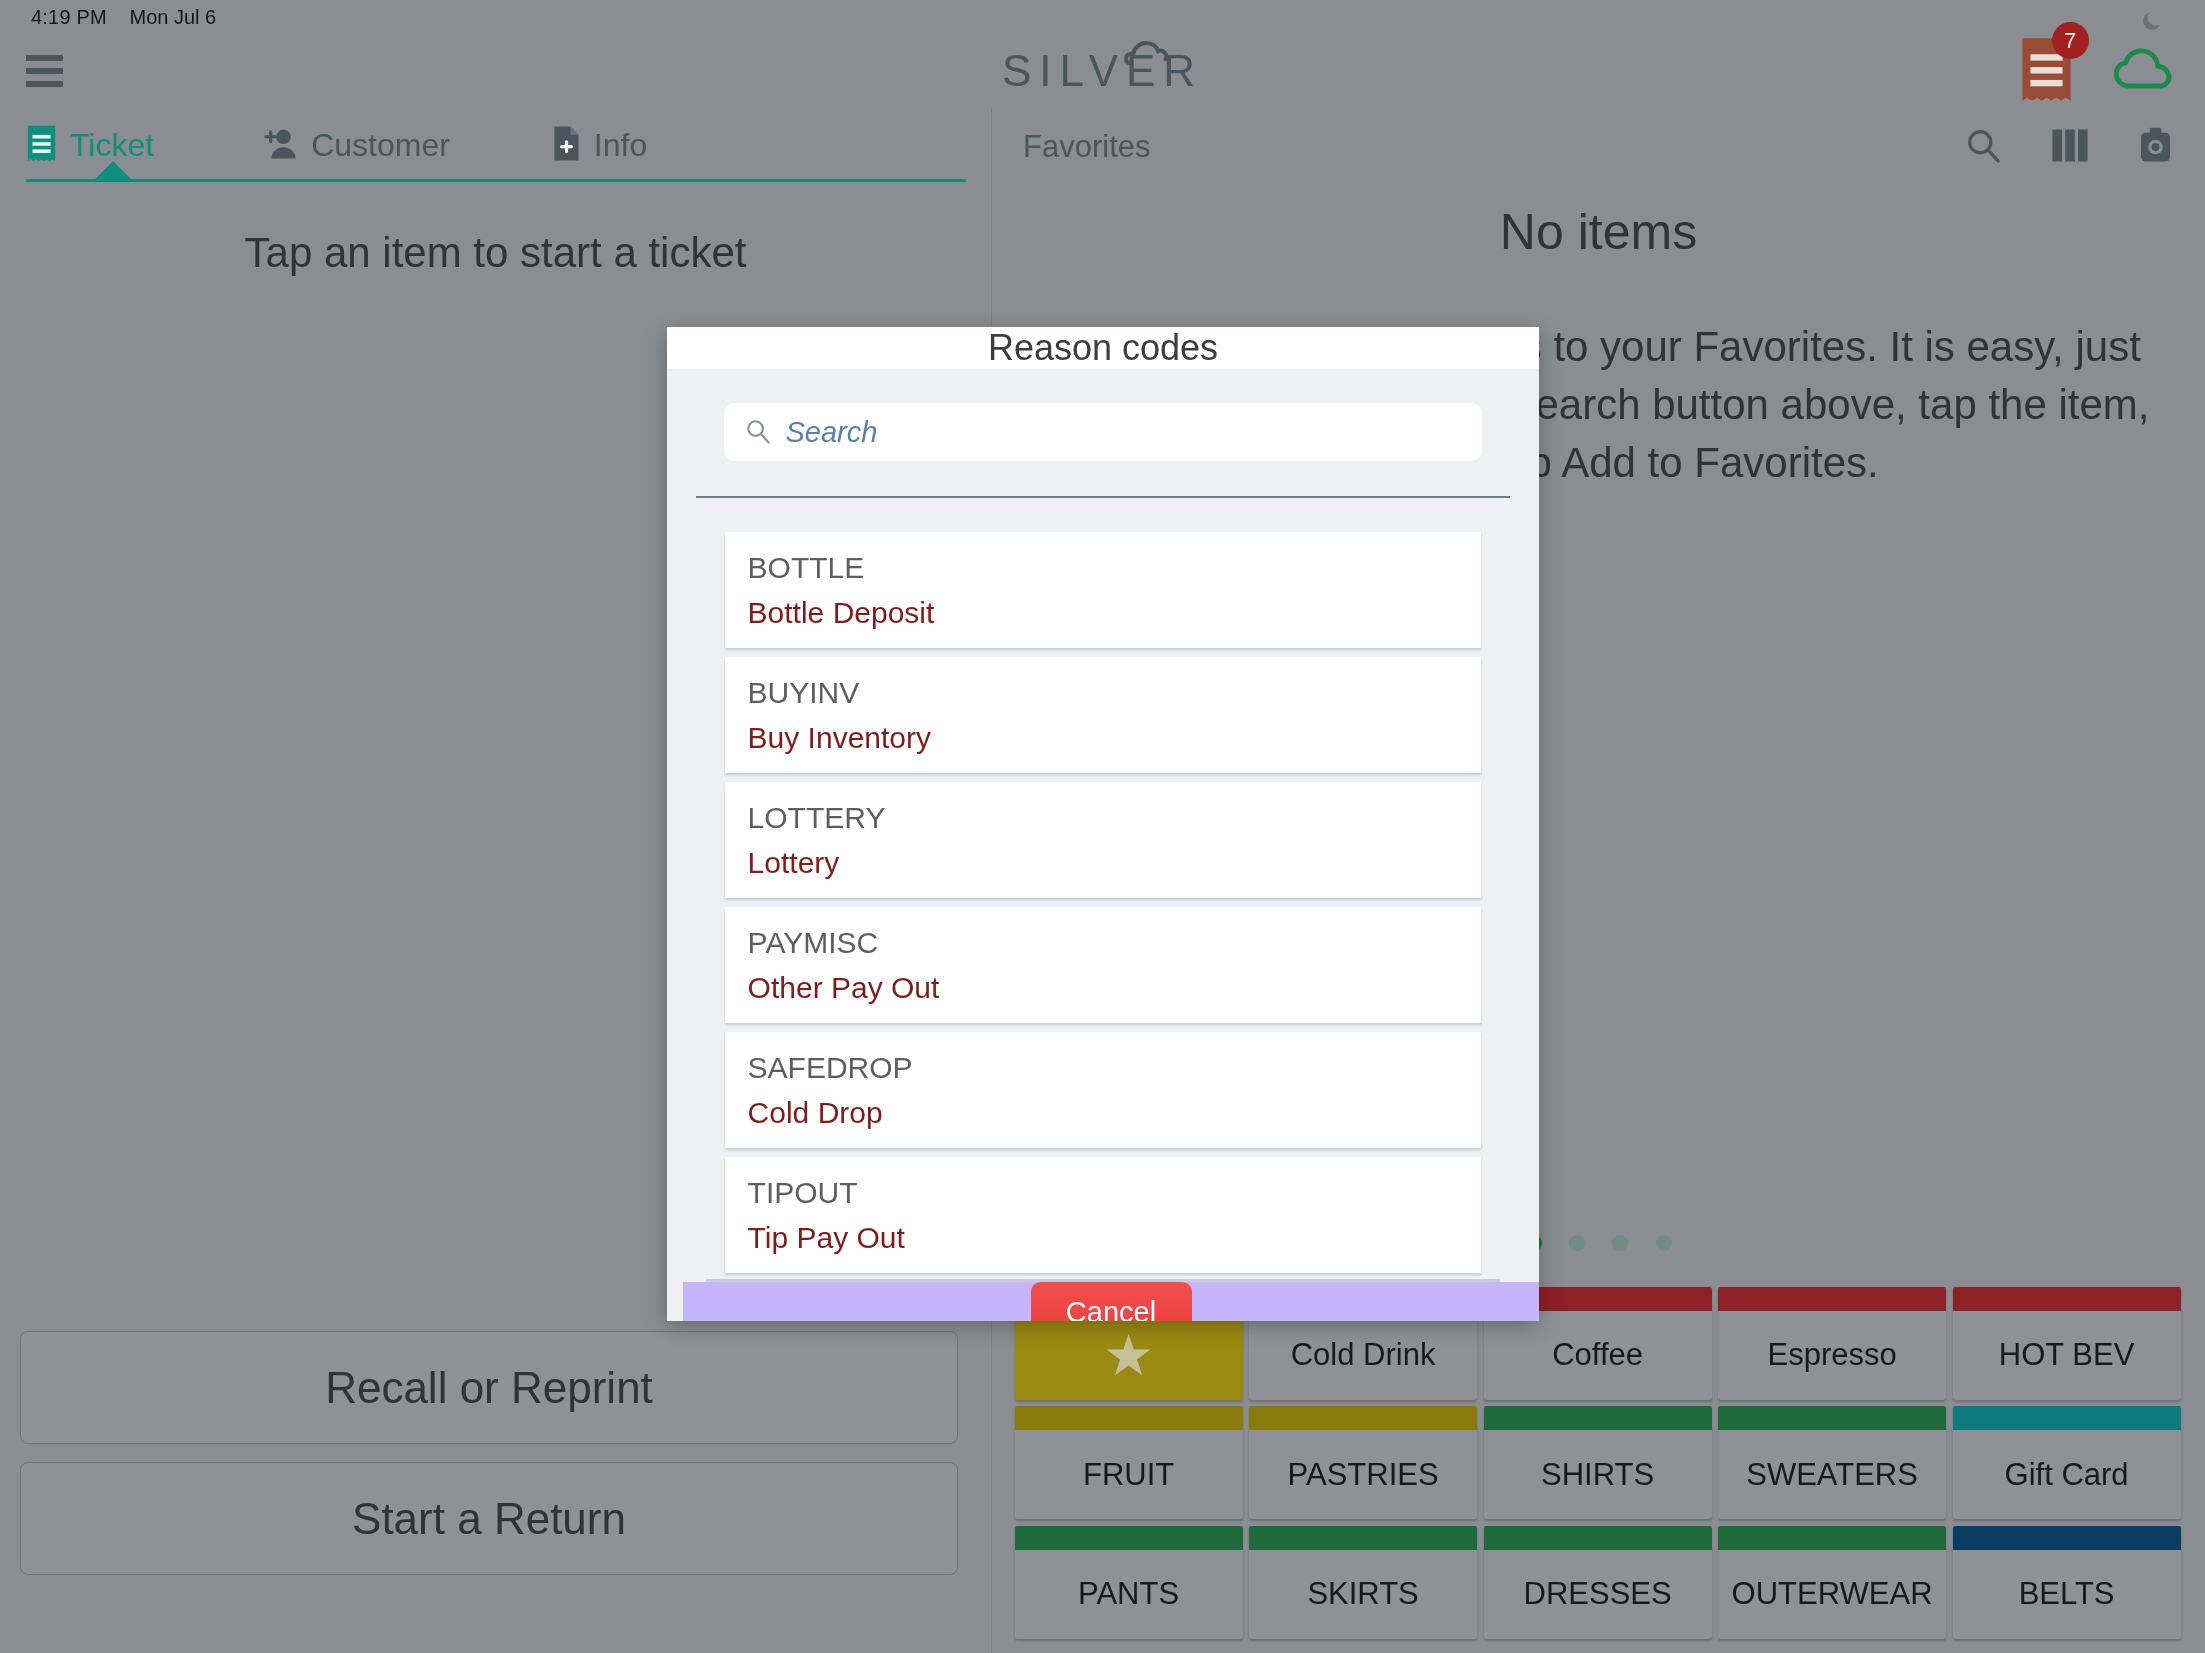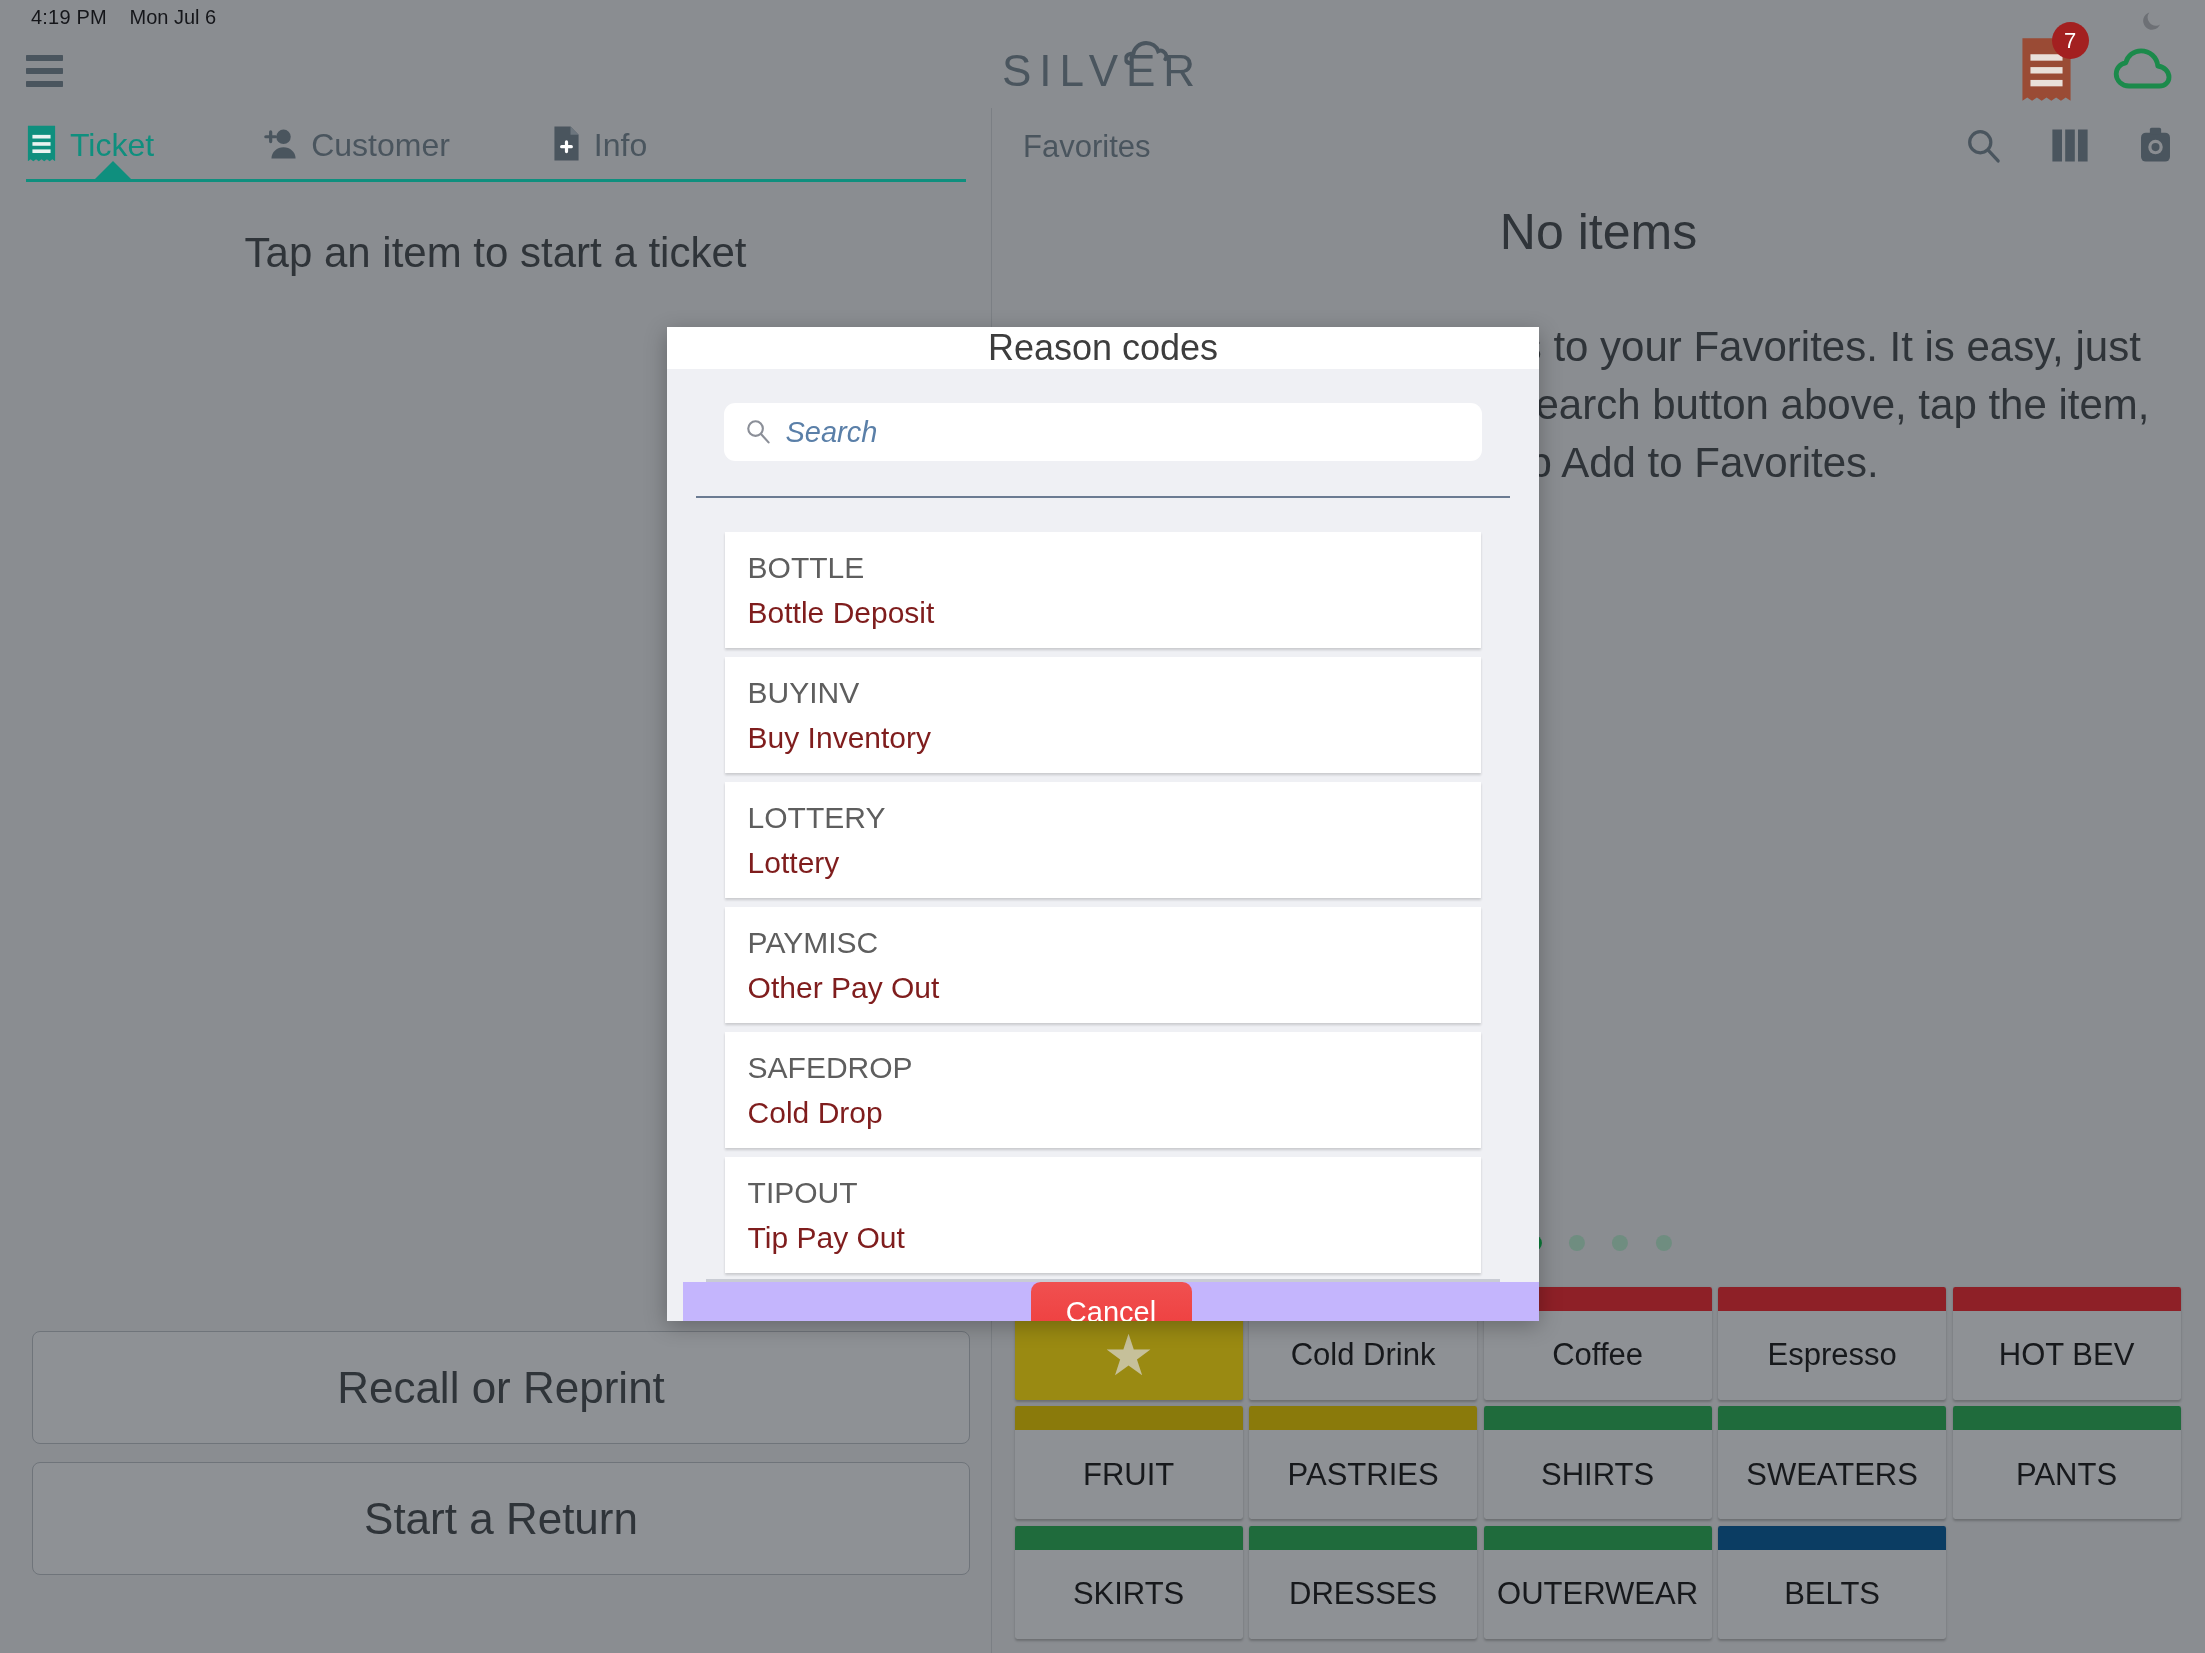--- a/index.html
+++ b/index.html
@@ -85,21 +85,21 @@
     position: absolute; left: 95px; bottom: 3.2px;
     width: 0; height: 0;
     border-left: 18px solid transparent; border-right: 18px solid transparent;
     border-bottom: 18px solid #0f8f7e;
   }
   .ticket-hint {
     margin-top: 47px; text-align: center; font-size: 42px; color: #2f3439;
     font-weight: 300;
   }
   .left-actions {
-    position: absolute; bottom: 60px; left: 32px; width: 938px;
+    position: absolute; bottom: 60px; left: 20px; width: 938px;
   }
   .big-btn {
     width: 100%; height: 113px;
     background: #8e9195;
     border: 1.6px solid #6f747a;
     border-radius: 8px;
     font-size: 44px; color: #2f3439; font-weight: 300;
     display: flex; align-items: center; justify-content: center;
     margin-bottom: 18px;
     cursor: pointer;
@@ -382,20 +382,24 @@
         </div>
         <div class="cat">
           <div class="cat-strip" style="background: rgb(31, 107, 60);"></div>
           <div class="cat-label">SHIRTS</div>
         </div>
         <div class="cat">
           <div class="cat-strip" style="background: rgb(31, 107, 60);"></div>
           <div class="cat-label">SWEATERS</div>
         </div>
         <div class="cat">
+          <div class="cat-strip" style="background: rgb(14, 123, 126);"></div>
+          <div class="cat-label">Gift Card</div>
+        </div>
+        <div class="cat">
           <div class="cat-strip" style="background: rgb(31, 107, 60);"></div>
           <div class="cat-label">PANTS</div>
         </div>
         <div class="cat">
           <div class="cat-strip" style="background: rgb(31, 107, 60);"></div>
           <div class="cat-label">SKIRTS</div>
         </div>
         <div class="cat">
           <div class="cat-strip" style="background: rgb(31, 107, 60);"></div>
           <div class="cat-label">DRESSES</div>

